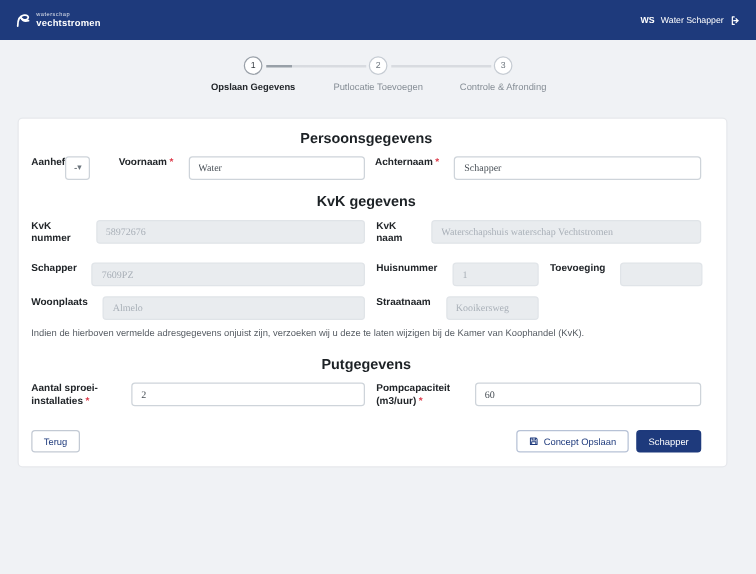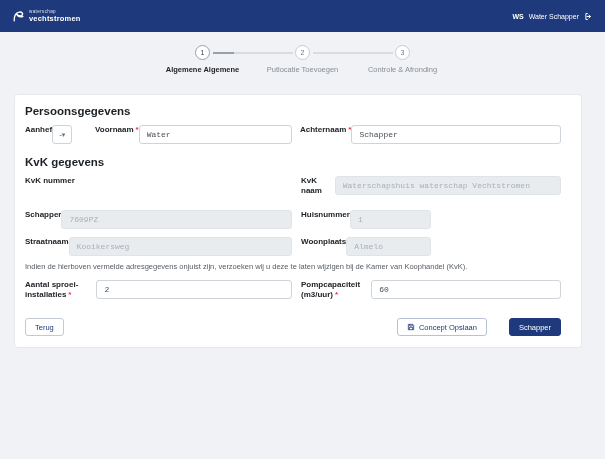--- a/index.html
+++ b/index.html
@@ -36,53 +36,53 @@
       border:1px solid #c6ccd3;display:flex;align-items:center;justify-content:center;
       font-size:7px;color:#6c757d;position:relative;z-index:1;}
   .step.active .step-circle{border-color:#9aa1a9;color:#343a40;}
   .step-label{margin-top:5px;font-size:7.5px;color:var(--muted);white-space:nowrap;}
   .step.active .step-label{color:#212529;font-weight:700;}
 
   
   .card{width:568px;margin:20px 0 0 14px;background:var(--card-bg);
         border:1px solid var(--card-border);border-radius:4px;
         padding:10px 20px 11px 10px;}
-  .section-title{font-size:11.5px;font-weight:700;color:#1c2125;}
+  .section-title{font-size:11.5px;font-weight:700;color:#1c2125;text-align:center;}
   .mt-sec{margin-top:12px;}
   .mt-sec2{margin-top:14px;}
   .frow{display:grid;column-gap:9px;margin-top:8px;}
   .row-persoons{grid-template-columns:62px 197px 1fr;column-gap:8px;}
   .row-2col{grid-template-columns:267px 1fr;}
   .row-3col{grid-template-columns:267px 130px 122px;}
   .row-sw{grid-template-columns:267px 130px;}
   .mb-row{margin-bottom:10px;}
   .mb-row-s{margin-bottom:8px;}
   .field{display:flex;flex-direction:row;}
   .flabel{font-size:8px;font-weight:700;color:var(--label);margin-bottom:4px;line-height:10px;}
   .req{color:var(--required);margin-left:2px;font-weight:700;}
   .tbox{height:19px;border:1px solid var(--input-border);border-radius:3px;background:#fff;
         font-size:8px;color:var(--input-text);padding:0 7px;width:100%;
-        font-family:Liberation Mono, monospace;outline:none;}
+        font-family:Liberation Serif, serif;outline:none;margin-left:12px;}
   .tbox:disabled,.tbox.is-disabled{background:var(--disabled-bg);border-color:var(--disabled-border);
         color:var(--disabled-text);-webkit-text-fill-color:var(--disabled-text);opacity:1;}
   .selectbox{height:19px;border:1px solid var(--input-border);border-radius:3px;background:#fff;
         font-size:8px;color:var(--input-text);padding:0 6px;display:flex;
         align-items:center;justify-content:space-between;cursor:default;}
   .chev{font-size:7px;color:#6c757d;line-height:1;}
   .note{margin-top:6px;font-size:7.5px;color:var(--note);line-height:10px;}
 
   
   .btnrow{margin-top:14px;display:flex;align-items:center;justify-content:space-between;}
   .btn{height:18px;border-radius:3px;font-size:7.5px;display:inline-flex;align-items:center;
        gap:4px;padding:0 9px;cursor:pointer;background:#fff;
        font-family:"Liberation Sans","DejaVu Sans",sans-serif;text-align:center;}
   .btn-outline{border:1px solid #c3cad4;color:var(--navy);}
   .btn-outline-accent{border:1px solid #b7c2d6;color:var(--navy);}
   .btn-primary{border:1px solid var(--navy);background:var(--navy);color:#fff;}
-  .btn-group{display:flex;gap:22px;}
+  .btn-group{display:flex;gap:6px;}
   .btn svg{display:block;}
 </style>
 </head>
 <body>
 
 <div class="topbar">
   <div class="brand">
     <span>
       <svg width="13" height="13" viewBox="0 0 24 24" fill="none" stroke="#ffffff" stroke-width="2.6" stroke-linecap="round">
         <path d="M4 20 C4 12 7 5 13 4 C18 3 21 6 19 9 C17 12 11 11 9 8"></path>
@@ -105,21 +105,21 @@
       </svg>
     </span>
   </div>
 </div>
 
 <div class="stepper">
   <div class="step active">
     <div class="step-circle">
       <span>1</span>
     </div>
-    <div class="step-label">Algemene Algemene</div>
+    <div class="step-label">Opslaan Gegevens</div>
   </div>
   <div class="step after-active">
     <div class="step-circle">
       <span>2</span>
     </div>
     <div class="step-label">Putlocatie Toevoegen</div>
   </div>
   <div class="step">
     <div class="step-circle">
       <span>3</span>
@@ -146,48 +146,54 @@
     <div class="field">
       <span class="flabel"><span>Achternaam</span><span class="req">*</span></span>
       <input class="tbox" value="Schapper" style="">
     </div>
   </div>
 
   <div class="section-title mt-sec">KvK gegevens</div>
   <div class="frow row-2col mb-row">
     <div class="field">
       <span class="flabel">KvK nummer</span>
+      <input class="tbox is-disabled" disabled="" value="58972676" style="">
     </div>
     <div class="field">
       <span class="flabel">KvK naam</span>
       <input class="tbox is-disabled" disabled="" value="Waterschapshuis waterschap Vechtstromen" style="">
     </div>
   </div>
   <div class="frow row-3col mb-row-s">
     <div class="field">
       <span class="flabel">Schapper</span>
       <input class="tbox is-disabled" disabled="" value="7609PZ" style="">
     </div>
     <div class="field">
       <span class="flabel">Huisnummer</span>
       <input class="tbox is-disabled" disabled="" value="1" style="">
     </div>
+    <div class="field">
+      <span class="flabel">Toevoeging</span>
+      <input class="tbox is-disabled" disabled="" value="" style="">
+    </div>
   </div>
   <div class="frow row-sw">
+    <div class="field">
+      <span class="flabel">Woonplaats</span>
+      <input class="tbox is-disabled" disabled="" value="Almelo" style="">
+    </div>
     <div class="field">
       <span class="flabel">Straatnaam</span>
       <input class="tbox is-disabled" disabled="" value="Kooikersweg" style="">
     </div>
-    <div class="field">
-      <span class="flabel">Woonplaats</span>
-      <input class="tbox is-disabled" disabled="" value="Almelo" style="">
-    </div>
   </div>
   <div class="note">Indien de hierboven vermelde adresgegevens onjuist zijn, verzoeken wij u deze te laten wijzigen bij de Kamer van Koophandel (KvK).</div>
 
+  <div class="section-title mt-sec2">Putgegevens</div>
   <div class="frow row-2col">
     <div class="field">
       <span class="flabel"><span>Aantal sproei-installaties</span><span class="req">*</span></span>
       <input class="tbox" value="2" style="">
     </div>
     <div class="field">
       <span class="flabel"><span>Pompcapaciteit (m3/uur)</span><span class="req">*</span></span>
       <input class="tbox" value="60" style="">
     </div>
   </div>

